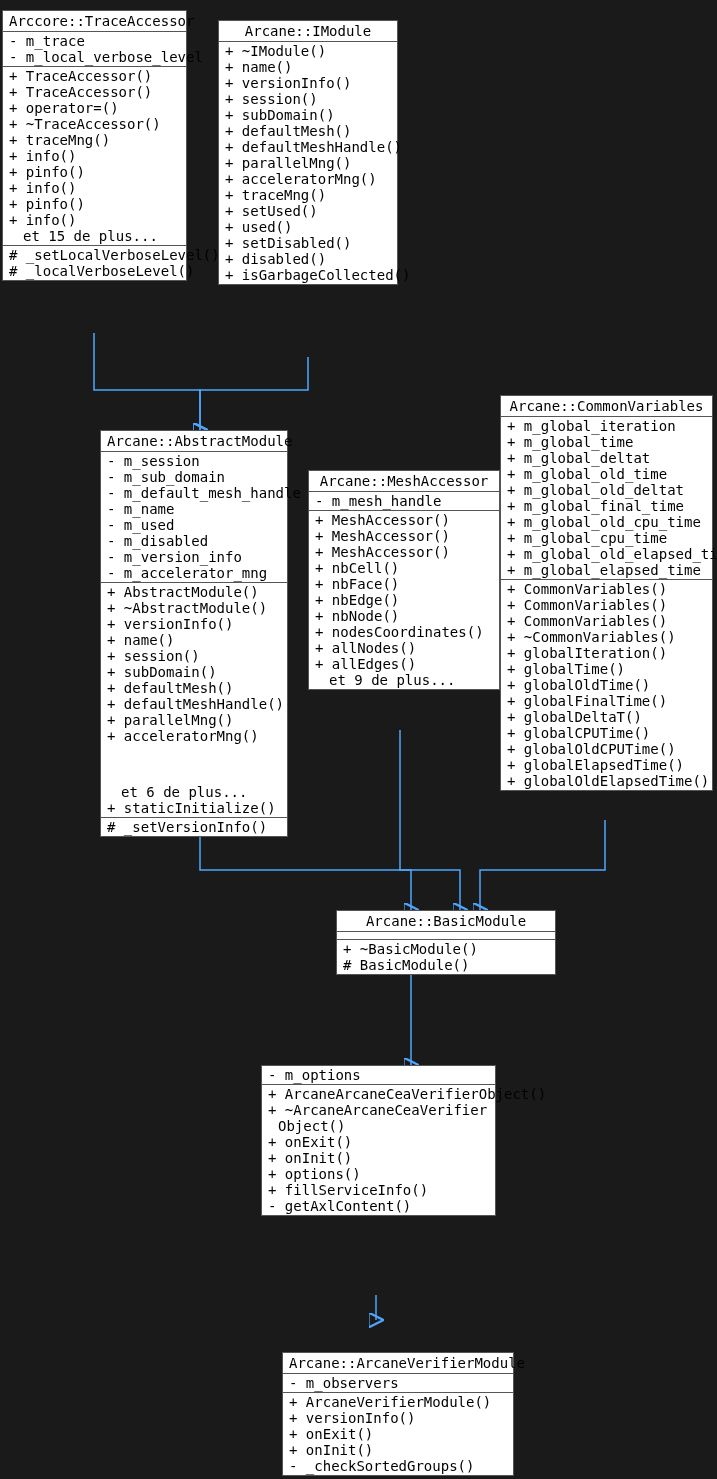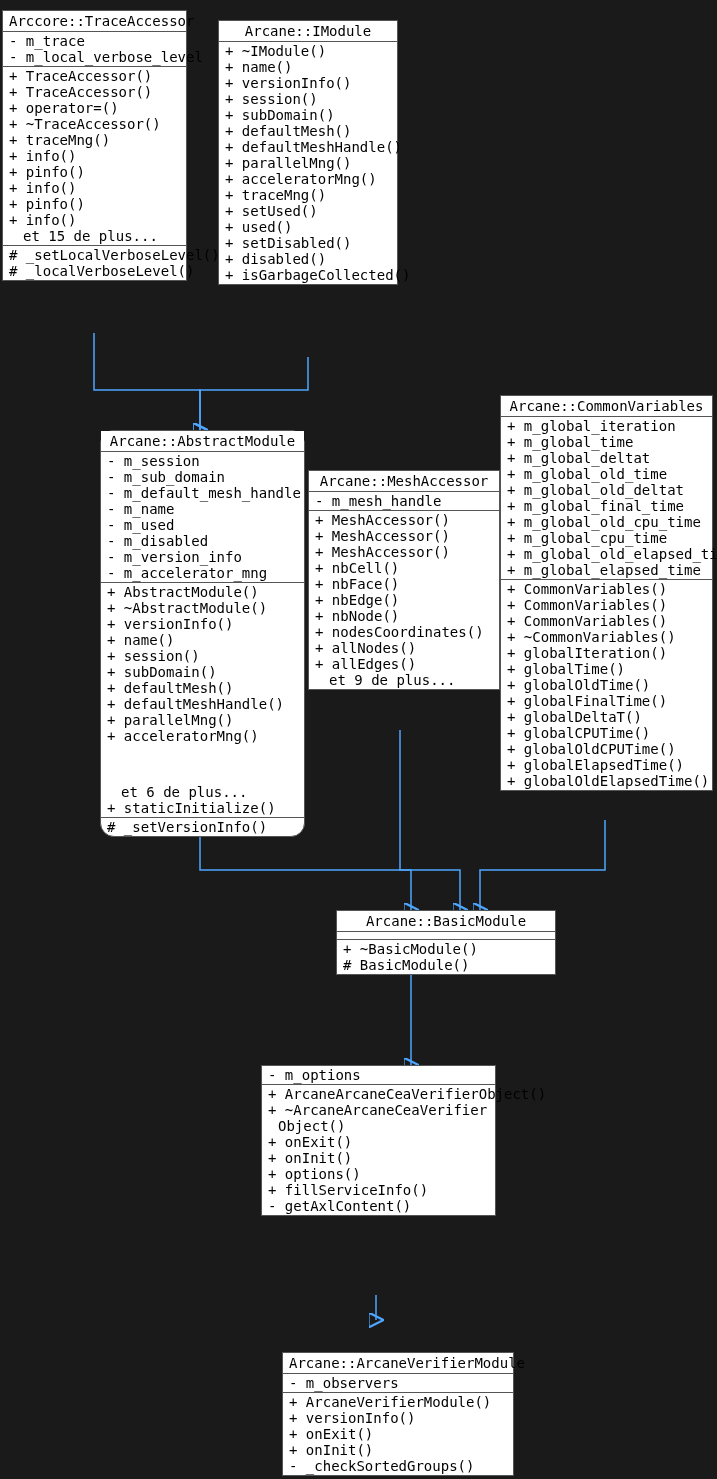--- a/index.html
+++ b/index.html
@@ -125,21 +125,21 @@
       <div class="item">+ acceleratorMng()</div>
       <div class="item">+ traceMng()</div>
       <div class="item">+ setUsed()</div>
       <div class="item">+ used()</div>
       <div class="item">+ setDisabled()</div>
       <div class="item">+ disabled()</div>
       <div class="item">+ isGarbageCollected()</div>
     </div>
   </div>
 
-  <div class="uml-box" style="left:100px; top:430px; width:205px;border-radius:14px;">
+  <div class="uml-box" style="left:100px; top:430px; width:188px;">
     <div class="header">Arcane::AbstractModule</div>
     <div class="section">
       <div class="item">- m_session</div>
       <div class="item">- m_sub_domain</div>
       <div class="item">- m_default_mesh_handle</div>
       <div class="item">- m_name</div>
       <div class="item">- m_used</div>
       <div class="item">- m_disabled</div>
       <div class="item">- m_version_info</div>
       <div class="item">- m_accelerator_mng</div>

